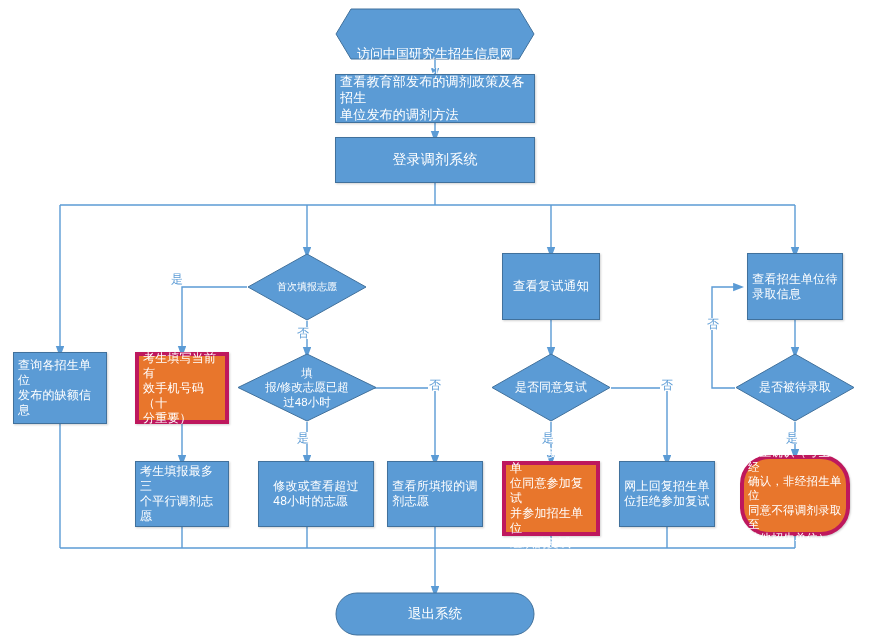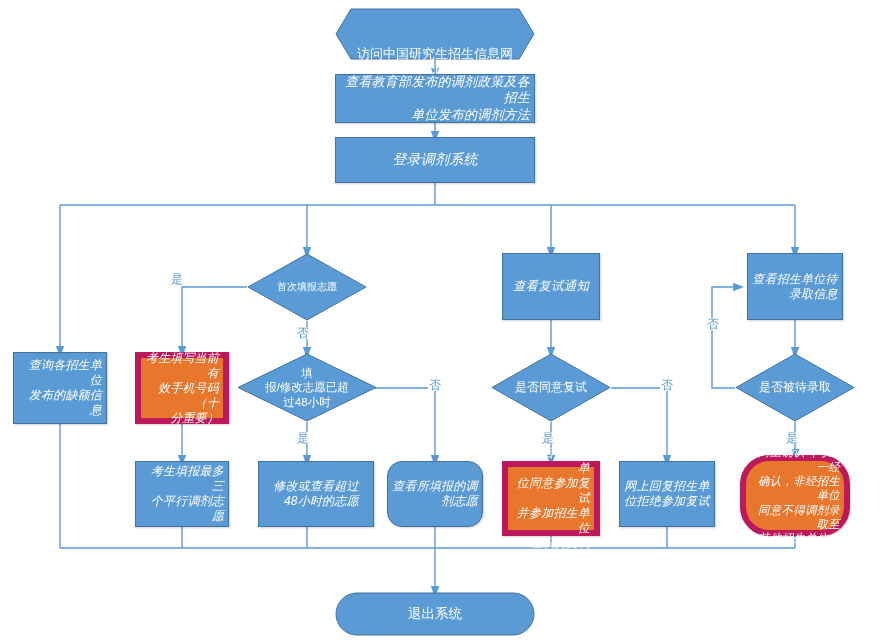--- a/index.html
+++ b/index.html
@@ -1,23 +1,23 @@
 <!DOCTYPE html>
 <html><head>
 <meta charset="utf-8">
 <style>
   html,body{margin:0;padding:0;background:#ffffff;}
   body{width:885px;height:642px;font-family:"Liberation Sans","DejaVu Sans",sans-serif;}
   #chart{position:relative;width:885px;height:642px;overflow:hidden;background:#fff;}
   #edges{position:absolute;left:0;top:0;width:885px;height:642px;}
   .node{position:absolute;box-sizing:border-box;display:flex;align-items:center;justify-content:center;
-        text-align:right;color:#ffffff;line-height:1.25;letter-spacing:.2px;font-style:italic;}
+        text-align:left;color:#ffffff;line-height:1.25;letter-spacing:.2px;}
   .node .txt{display:block;padding:0 4px;white-space:pre-line;}
   .rect{background:#5B9BD5;border:1px solid #41719C;box-shadow:1px 1px 2px rgba(0,0,0,.18);}
-  .rect.orange{background:#E8762C;border:6px solid #be185d;}
+  .rect.orange{background:#E8762C;border:4px solid #be185d;}
   .shapewrap{position:absolute;}
   .shapewrap svg{position:absolute;left:0;top:0;}
   .shapewrap .label{position:absolute;left:0;top:0;width:100%;height:100%;display:flex;
       align-items:center;justify-content:center;text-align:center;color:#fff;line-height:1.25;white-space:pre-line;}
   .elabel{position:absolute;color:#5B9BD5;font-size:12px;line-height:1;background:#fff;padding:0 1px;}
 </style>
 </head>
 <body>
 
 <div id="chart">
@@ -124,21 +124,21 @@
   <div class="node rect" style="left:135px;top:461px;width:94px;height:66px;font-size:12px;">
     <span class="txt">考生填报最多三
 个平行调剂志愿</span>
   </div>
 
   <div class="node rect" style="left:258px;top:461px;width:116px;height:66px;font-size:12px;">
     <span class="txt">修改或查看超过
 48小时的志愿</span>
   </div>
 
-  <div class="node rect" style="left:387px;top:461px;width:96px;height:66px;font-size:12px;border-radius:15px;">
+  <div class="node rect" style="left:387px;top:461px;width:96px;height:66px;font-size:12px;">
     <span class="txt">查看所填报的调
 剂志愿</span>
   </div>
 
   <div class="node rect" style="left:502px;top:253px;width:98px;height:67px;font-size:12.5px;">
     <span class="txt">查看复试通知</span>
   </div>
 
   <div class="shapewrap" style="left:491px;top:353px;width:120px;height:69px;">
     <svg width="120" height="69" viewBox="0 0 120 69" xmlns="http://www.w3.org/2000/svg">

